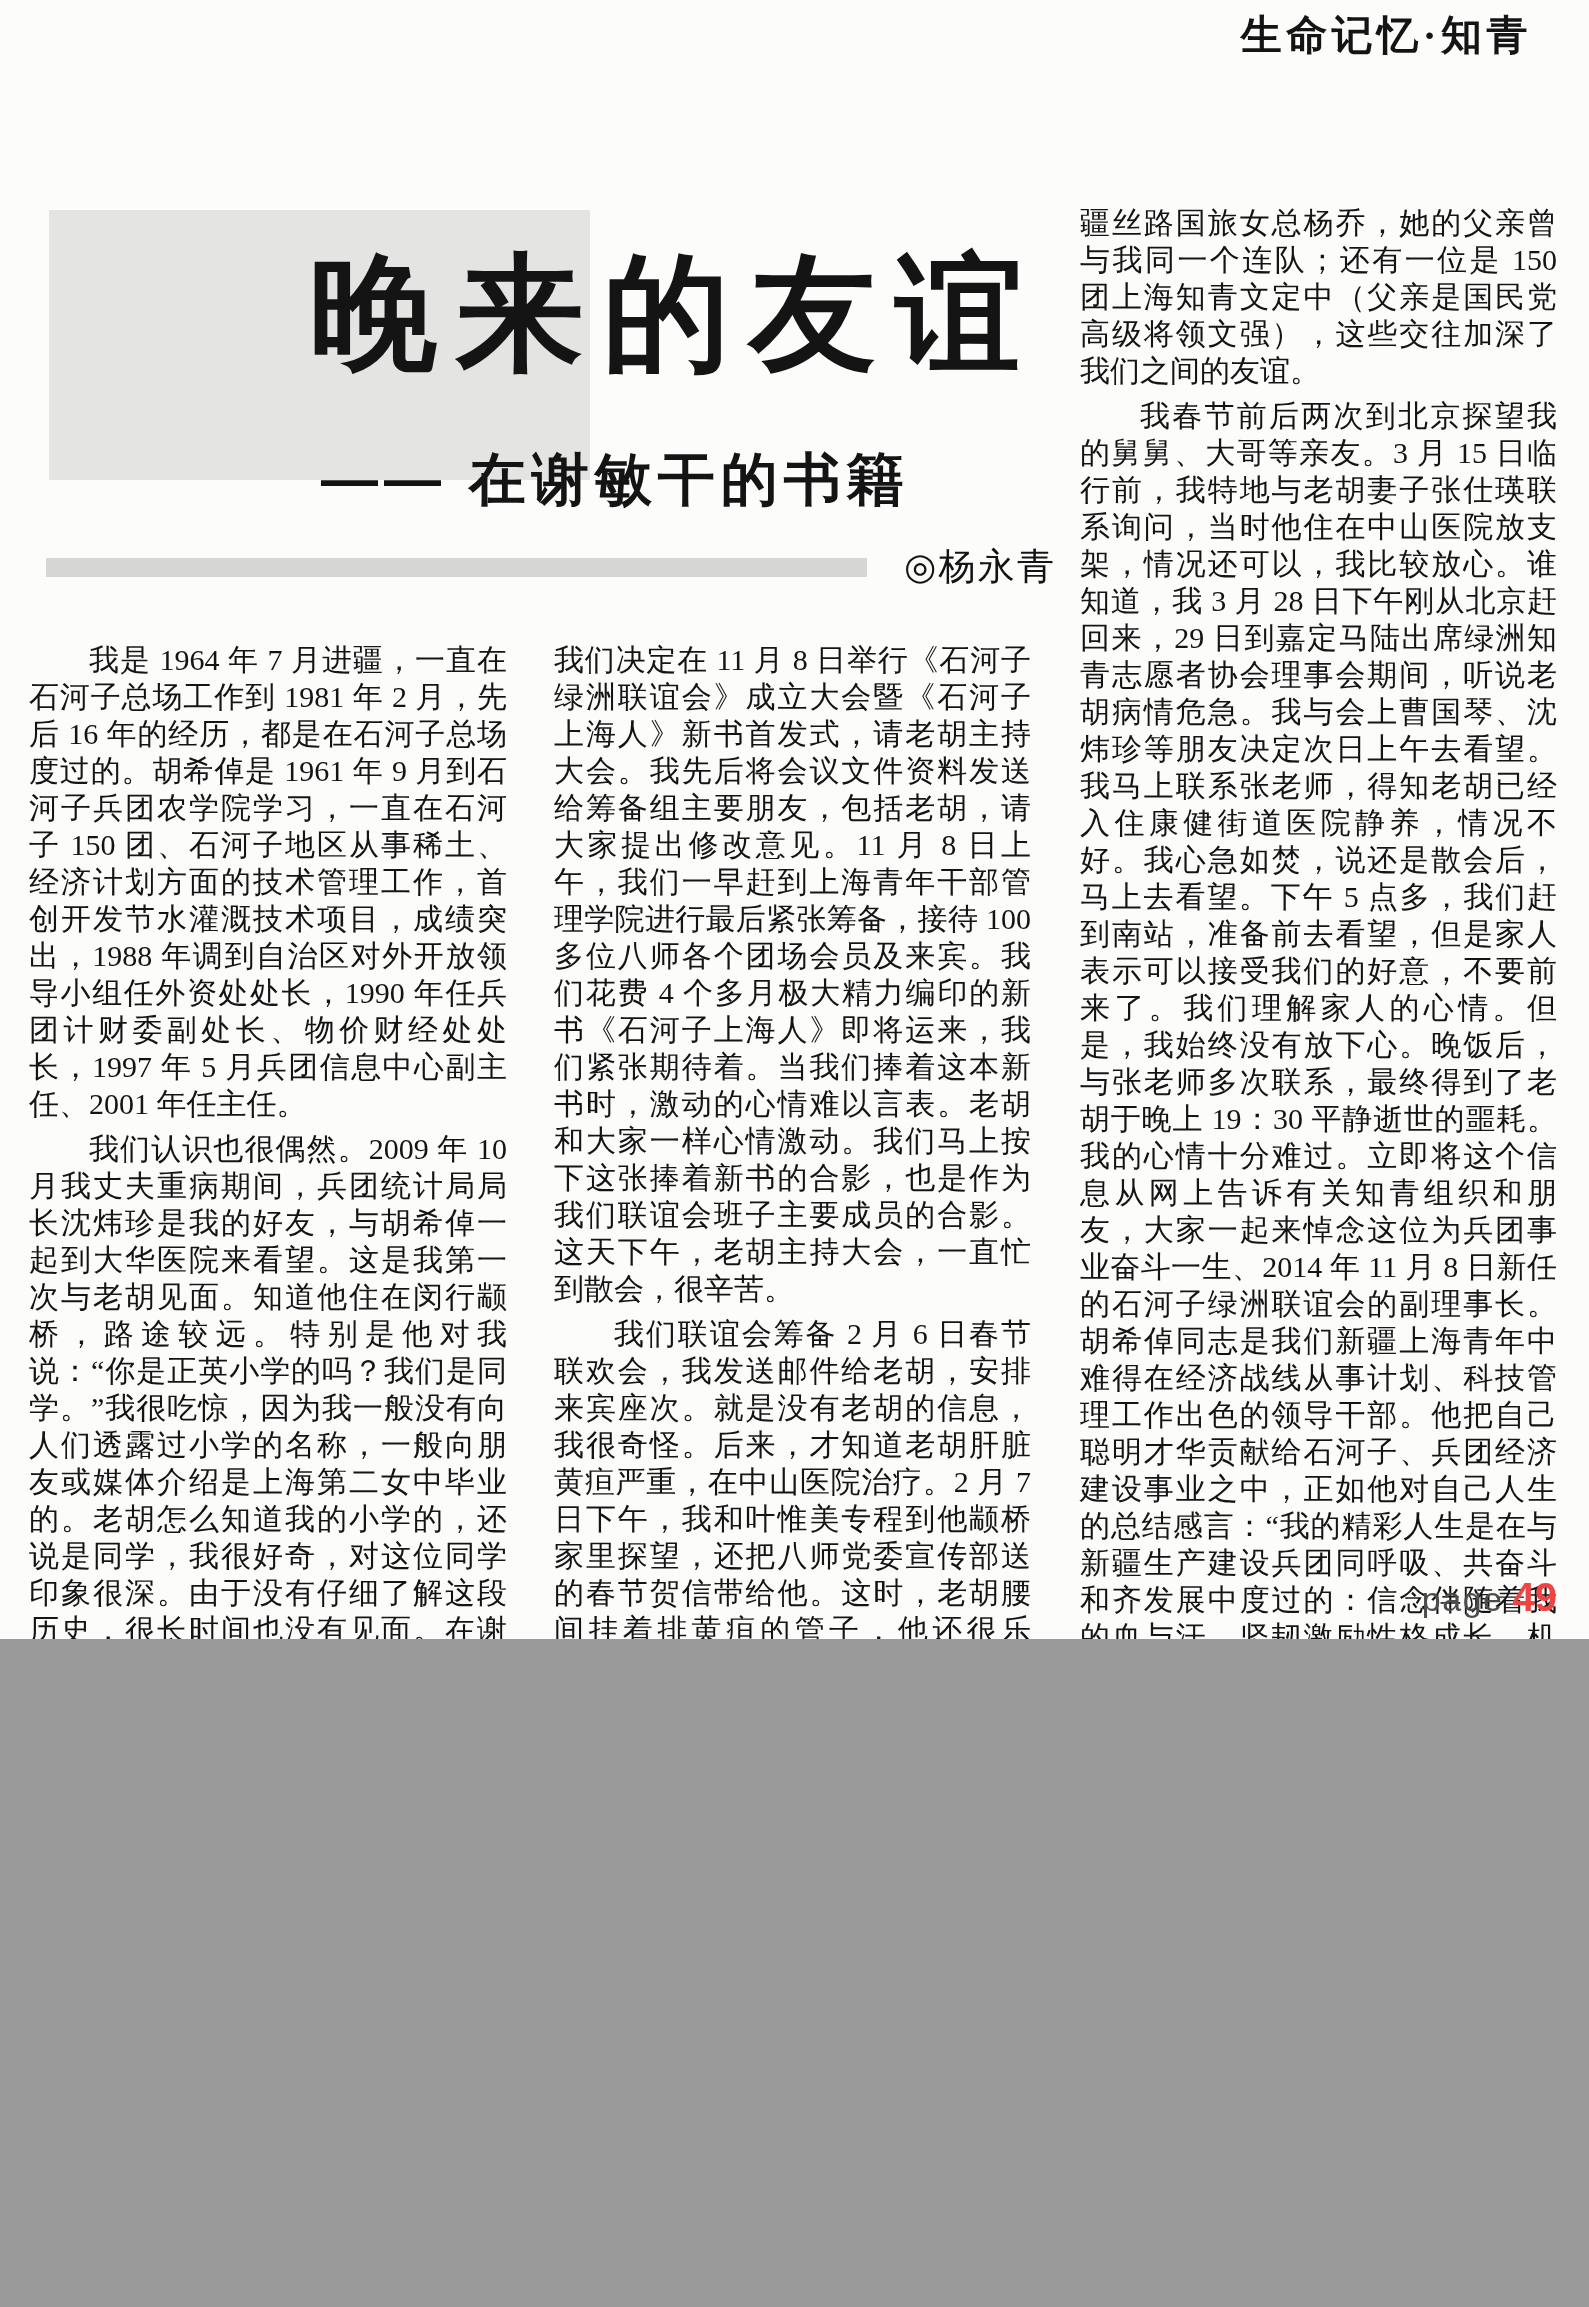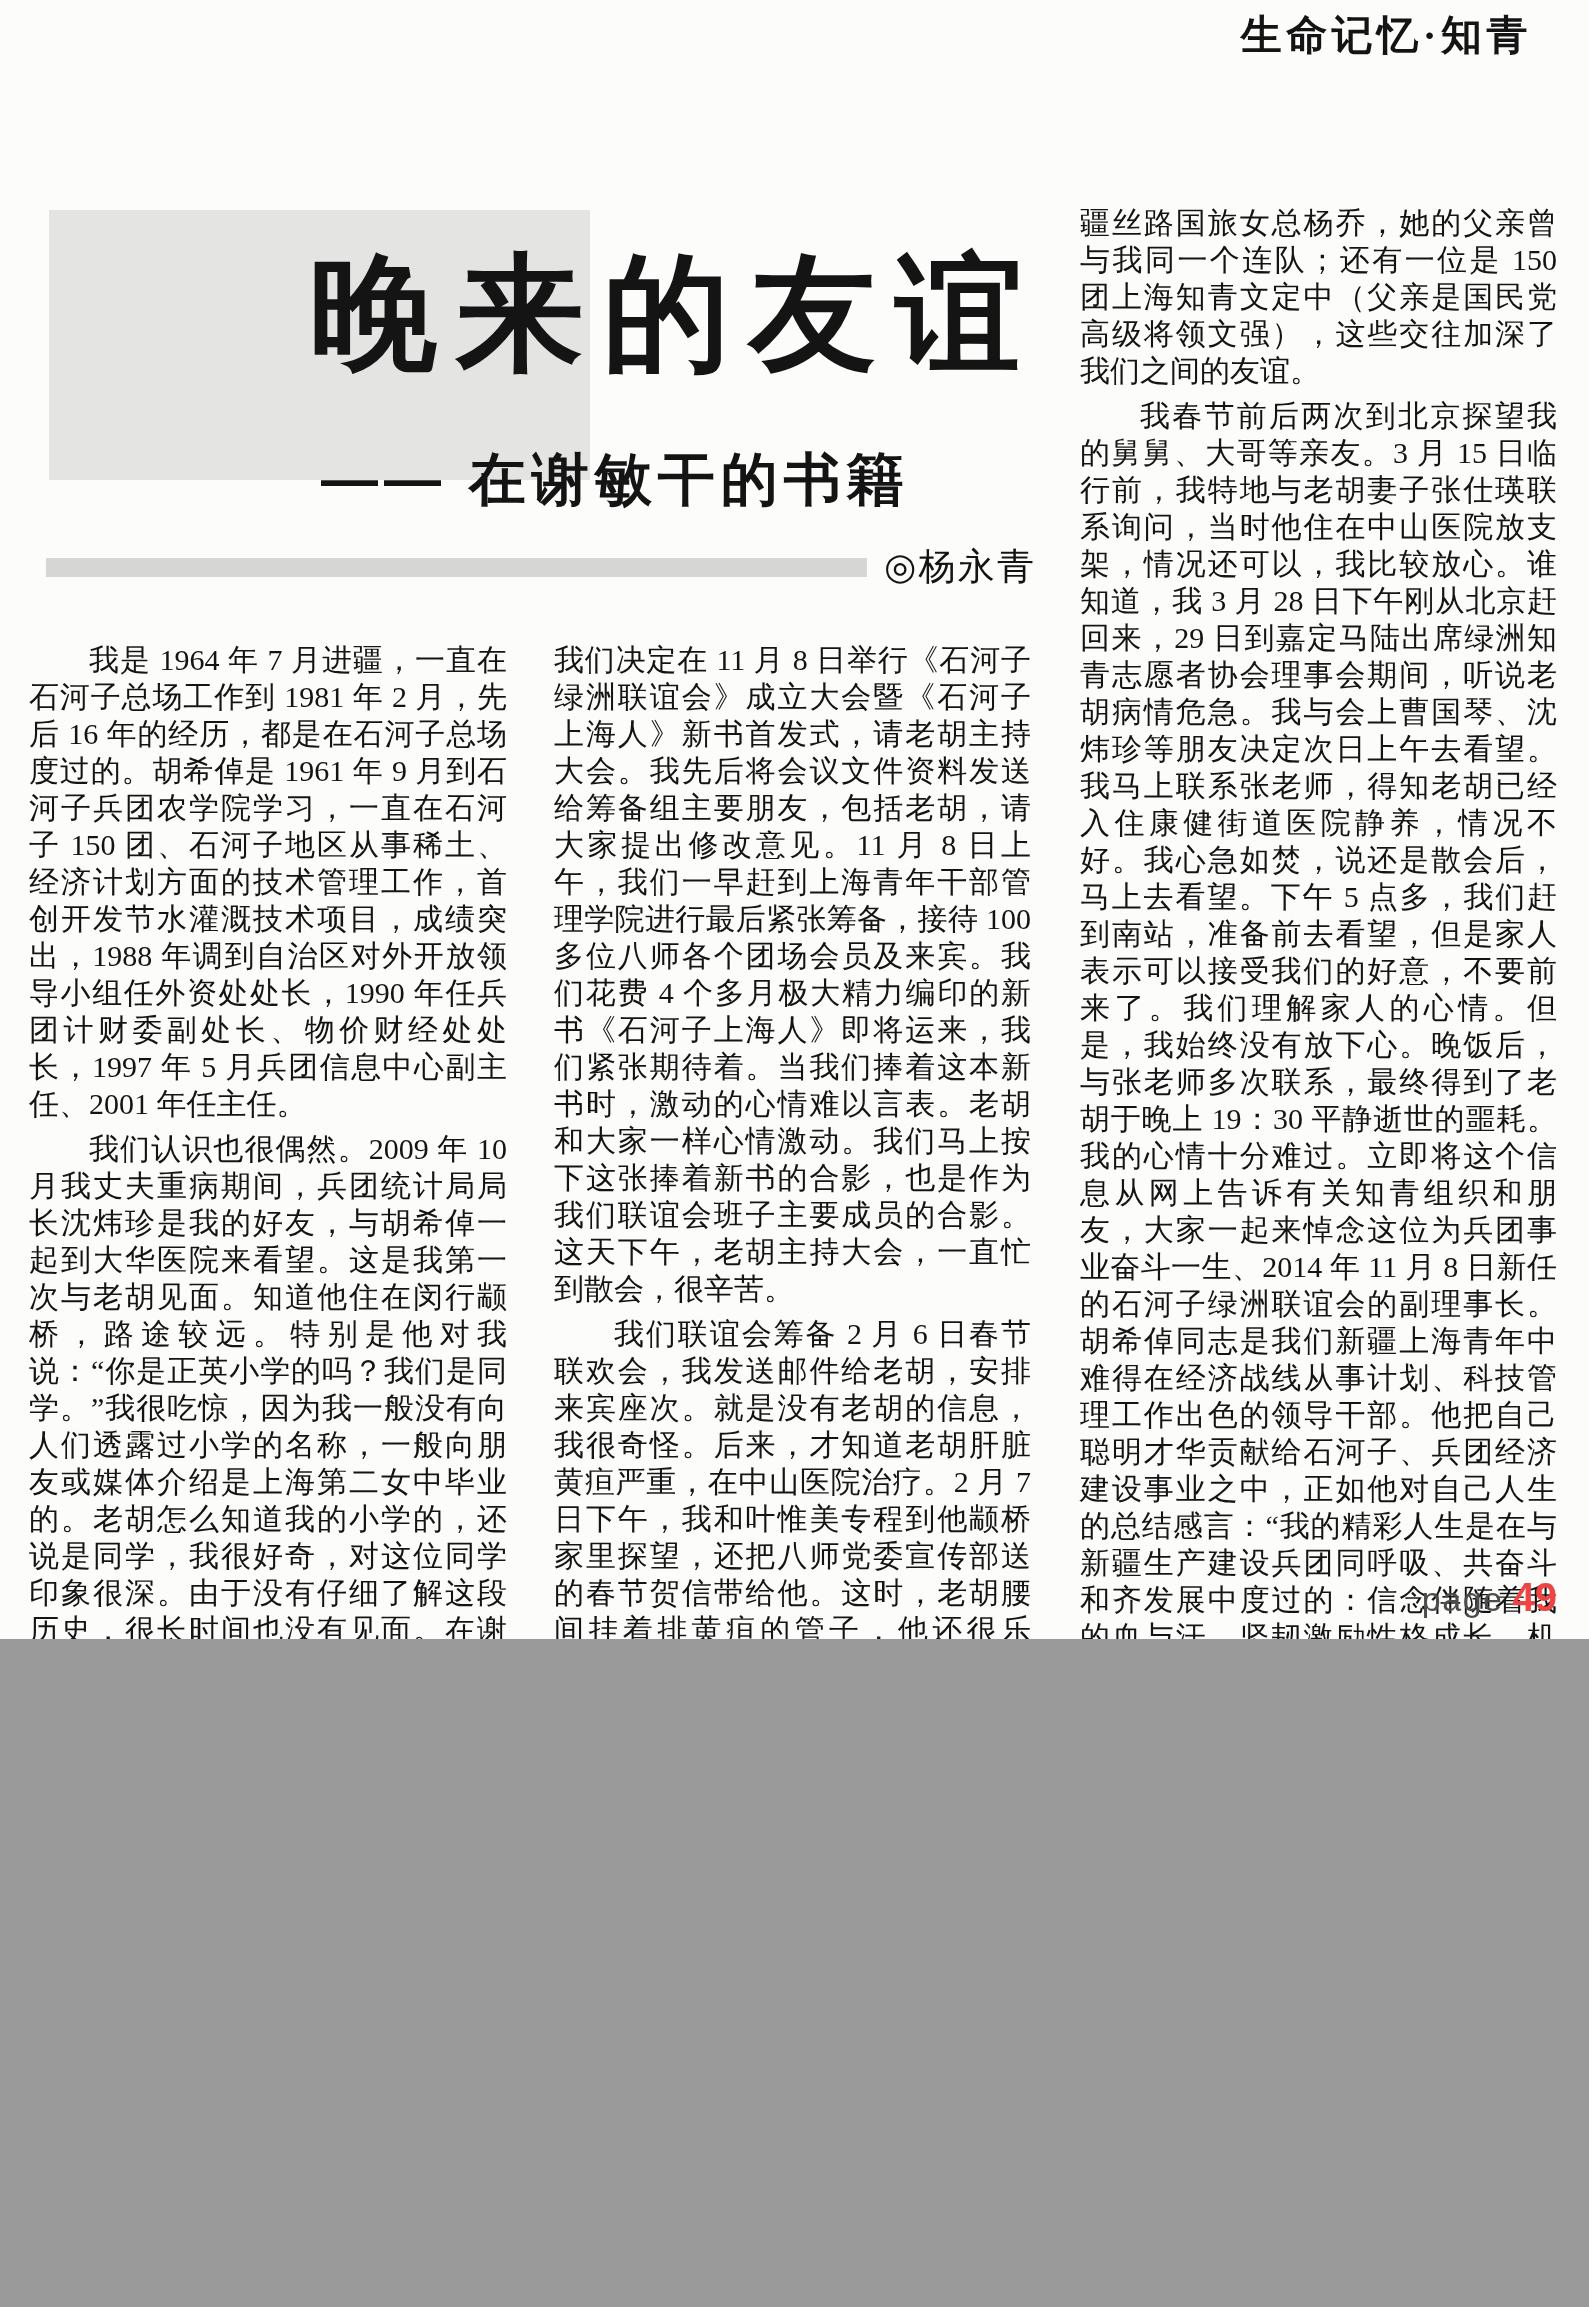--- a/index.html
+++ b/index.html
@@ -21,21 +21,21 @@
     font-family:"Liberation Sans","DejaVu Sans",sans-serif;
     font-weight:900;font-size:127px;line-height:1.2;letter-spacing:19.4px;white-space:nowrap;margin-left:32px;
   }
   .sub-title{
     position:absolute;left:321px;top:442px;
     font-family:"Liberation Sans","DejaVu Sans",sans-serif;
     font-weight:bold;font-size:57px;letter-spacing:6px;white-space:nowrap;
   }
   .rule-bar{position:absolute;left:46px;top:558px;width:821px;height:19.4px;}
   .author{
-    position:absolute;left:884px;top:542px;
+    position:absolute;left:904px;top:542px;
     font-family:"Liberation Sans","DejaVu Sans",sans-serif;
     font-size:37px;letter-spacing:2.2px;
   }
   
   .col{position:absolute;}
   .col p{
     margin:8px;font-size:30px;line-height:37px;
     text-align:justify;text-justify:inter-ideograph;
   }
   .col p.indent{text-indent:2em;}

